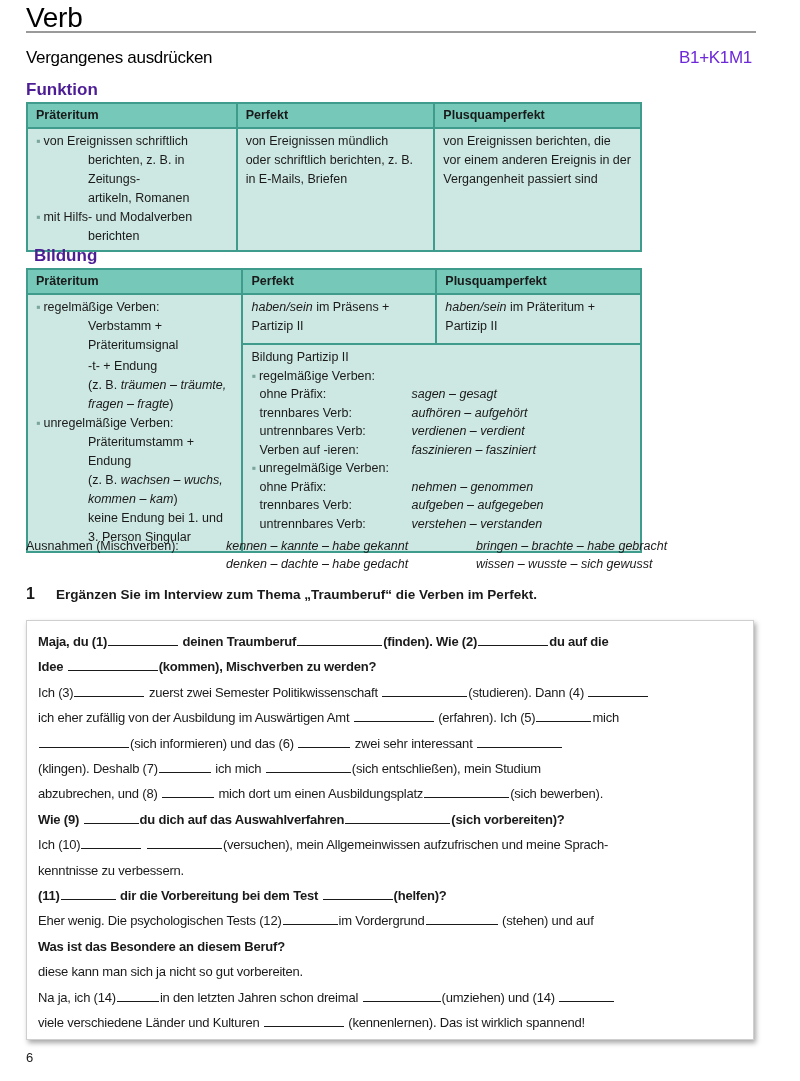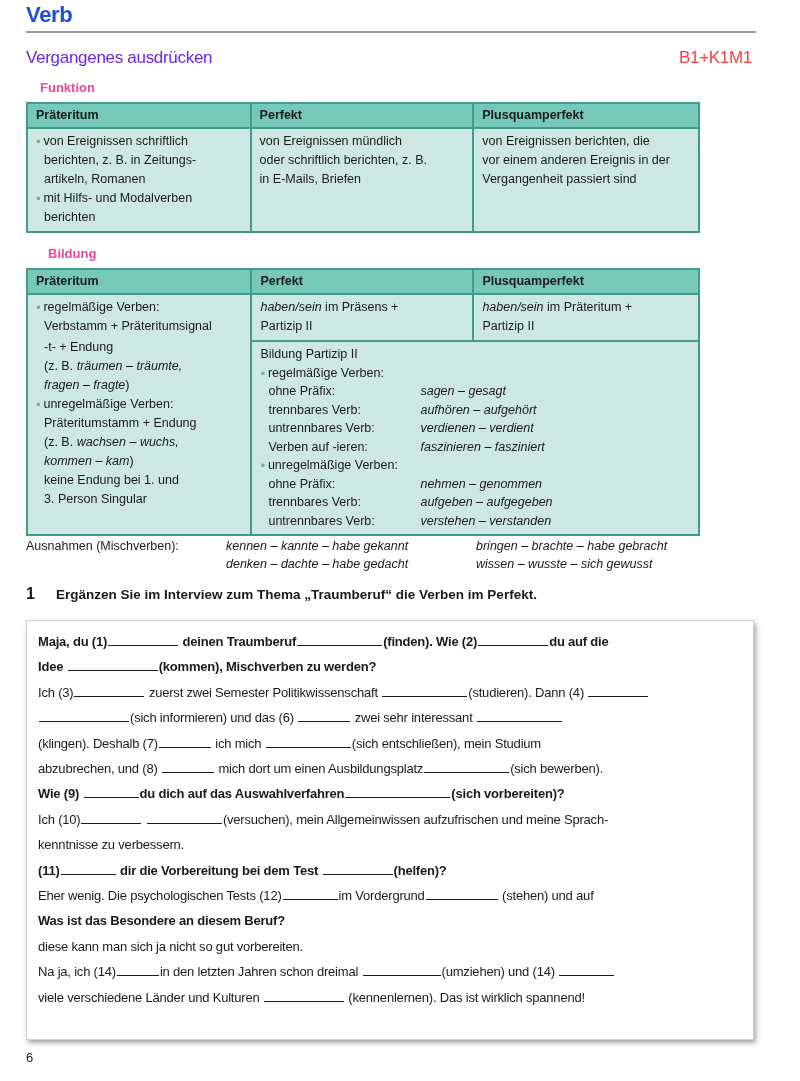--- a/index.html
+++ b/index.html
@@ -1,31 +1,31 @@
 <!DOCTYPE html>
 <html><head>
 <meta charset="utf-8">
 <style>
   * { box-sizing: border-box; margin: 0; padding: 0; }
   html, body { width: 800px; height: 1081px; background: #ffffff; overflow: hidden; }
   body { font-family: "Liberation Sans", sans-serif; color: #1a1a1a; position: relative; }
 
-  .page-title { position: absolute; left: 26px; top: 2px; font-size: 22px; font-weight: bold; color: #1d4ed8; letter-spacing: -0.3px; }
+  .page-title { position: absolute; left: 26px; top: 2px; font-size: 28px; font-weight: normal; color: #000000; letter-spacing: -0.3px; }
   .title-rule { position: absolute; left: 26px; top: 31px; width: 730px; height: 2px; background: #9a9a9a; }
 
-  .section-title { position: absolute; left: 26px; top: 48px; font-size: 17px; color: #6d28d9; letter-spacing: -0.3px; }
-  .section-code { position: absolute; right: 48px; top: 48px; font-size: 17px; color: #ef4444; letter-spacing: -0.3px; }
-
-  .sub-heading { position: absolute; left: 40px; font-size: 13px; font-weight: bold; color: #ec4899; }
-
-  table.grid { position: absolute; left: 26px; width: 674px; border-collapse: collapse; font-size: 12.5px; line-height: 19px; }
+  .section-title { position: absolute; left: 26px; top: 48px; font-size: 17px; color: #000000; letter-spacing: -0.3px; }
+  .section-code { position: absolute; right: 48px; top: 48px; font-size: 17px; color: #6d28d9; letter-spacing: -0.3px; }
+
+  .sub-heading { position: absolute; left: 26px; font-size: 17px; font-weight: bold; color: #4c1d95; }
+
+  table.grid { position: absolute; left: 26px; width: 616px; border-collapse: collapse; font-size: 12.5px; line-height: 19px; }
   table.grid th { background: #76c8b8; text-align: left; font-weight: bold; padding: 2px 8px; border: 2px solid #3f9b8c; height: 22px; font-size: 12.5px; }
   table.grid td { background: #cde8e2; vertical-align: top; padding: 3px 8px 4px 8px; border: 2px solid #3f9b8c; }
   .bullet { color: #7aa59b; margin-right: 3px; }
-  .indent { padding-left: 8px; }
+  .indent { padding-left: 8px; margin-left: 44px; }
   .bold { font-weight: normal; }
   i { font-style: italic; }
 
   .pz-row { display: flex; }
   .pz-label { width: 160px; padding-left: 8px; }
   .pz-ex { font-style: italic; }
 
   .exceptions { position: absolute; left: 26px; top: 537px; font-size: 12.5px; line-height: 18px; }
   .exceptions .label { position: absolute; left: 0; top: 0; white-space: nowrap; }
   .exceptions .ex { position: absolute; font-style: italic; white-space: nowrap; }
@@ -175,20 +175,23 @@
     <span>Maja, du (1)</span><span class="gap" style="width:70px"></span>
     <span>deinen Traumberuf</span><span class="gap" style="width:85px"></span><span>(finden). Wie (2)</span><span class="gap" style="width:70px"></span><span>du auf die</span>
   </div>
   <div class="ex-line b">
     <span>Idee</span> <span class="gap" style="width:90px"></span><span>(kommen), Mischverben zu werden?</span>
   </div>
   <div class="ex-line">
     <span>Ich (3)</span><span class="gap" style="width:70px"></span> <span>zuerst zwei Semester Politikwissenschaft</span> <span class="gap" style="width:85px"></span><span>(studieren). Dann (4)</span> <span class="gap" style="width:60px"></span>
   </div>
   <div class="ex-line">
+    <span>ich eher zufällig von der Ausbildung im Auswärtigen Amt</span> <span class="gap" style="width:80px"></span> <span>(erfahren). Ich (5)</span><span class="gap" style="width:55px"></span><span>mich</span>
+  </div>
+  <div class="ex-line">
     <span class="gap" style="width:90px"></span><span>(sich informieren) und das (6)</span> <span class="gap" style="width:52px"></span> <span>zwei sehr interessant</span> <span class="gap" style="width:85px"></span>
   </div>
   <div class="ex-line">
     <span>(klingen). Deshalb (7)</span><span class="gap" style="width:52px"></span> <span>ich mich</span> <span class="gap" style="width:85px"></span><span>(sich entschließen), mein Studium</span>
   </div>
   <div class="ex-line">
     <span>abzubrechen, und (8)</span> <span class="gap" style="width:52px"></span> <span>mich dort um einen Ausbildungsplatz</span><span class="gap" style="width:85px"></span><span>(sich bewerben).</span>
   </div>
   <div class="ex-line b">
     <span>Wie (9)</span> <span class="gap" style="width:55px"></span><span>du dich auf das Auswahlverfahren</span><span class="gap" style="width:105px"></span><span>(sich vorbereiten)?</span>

